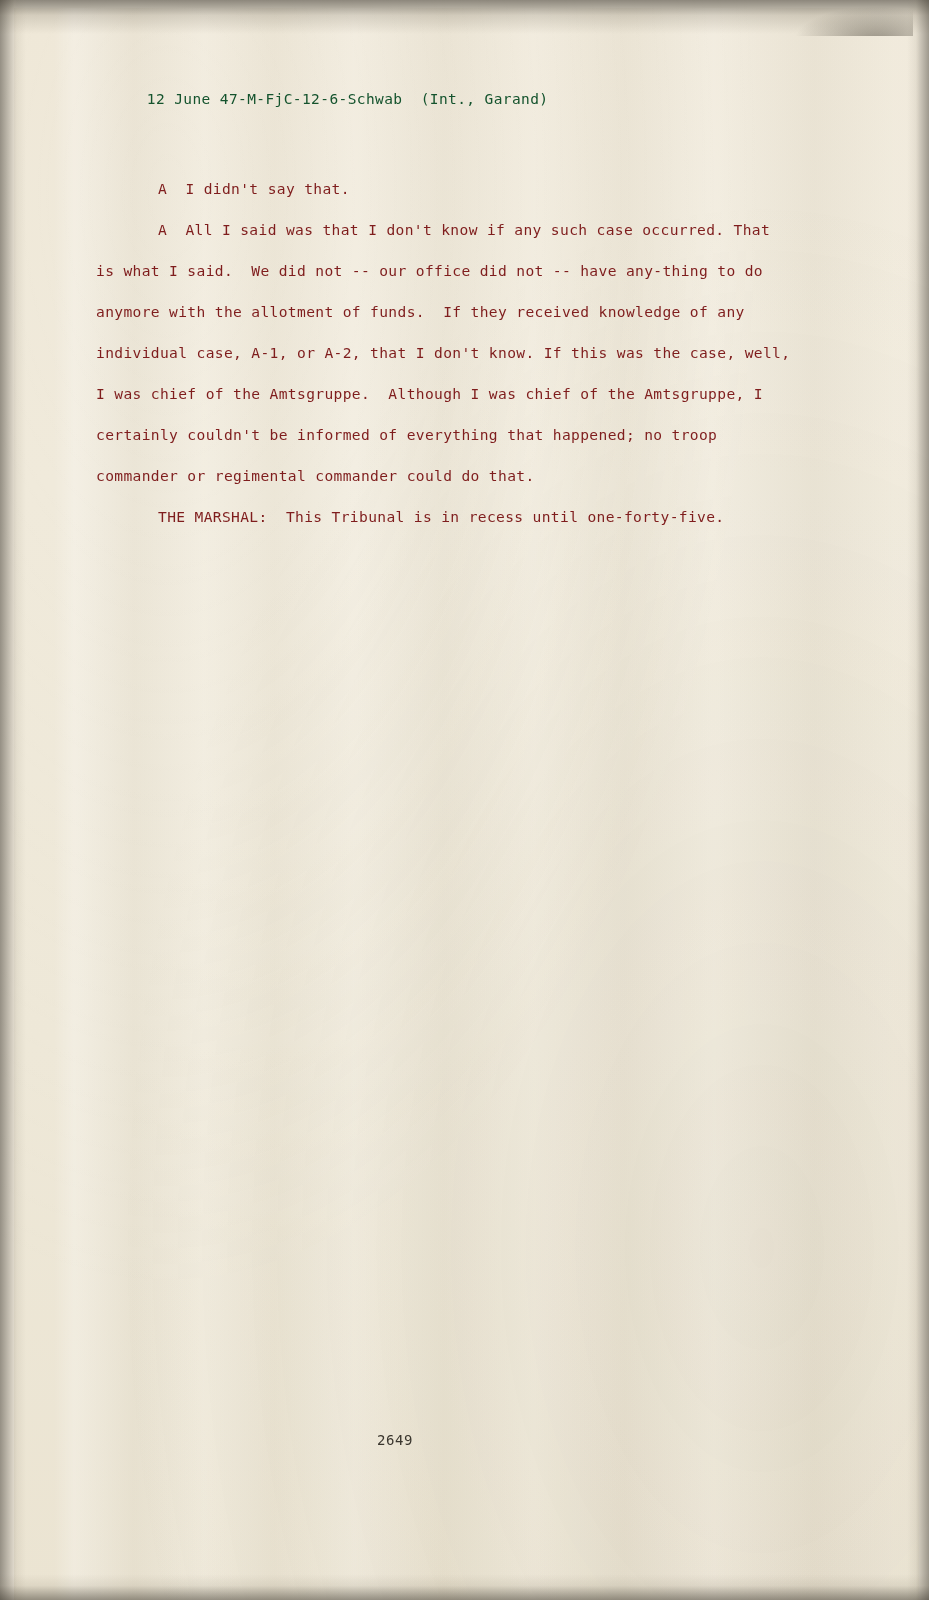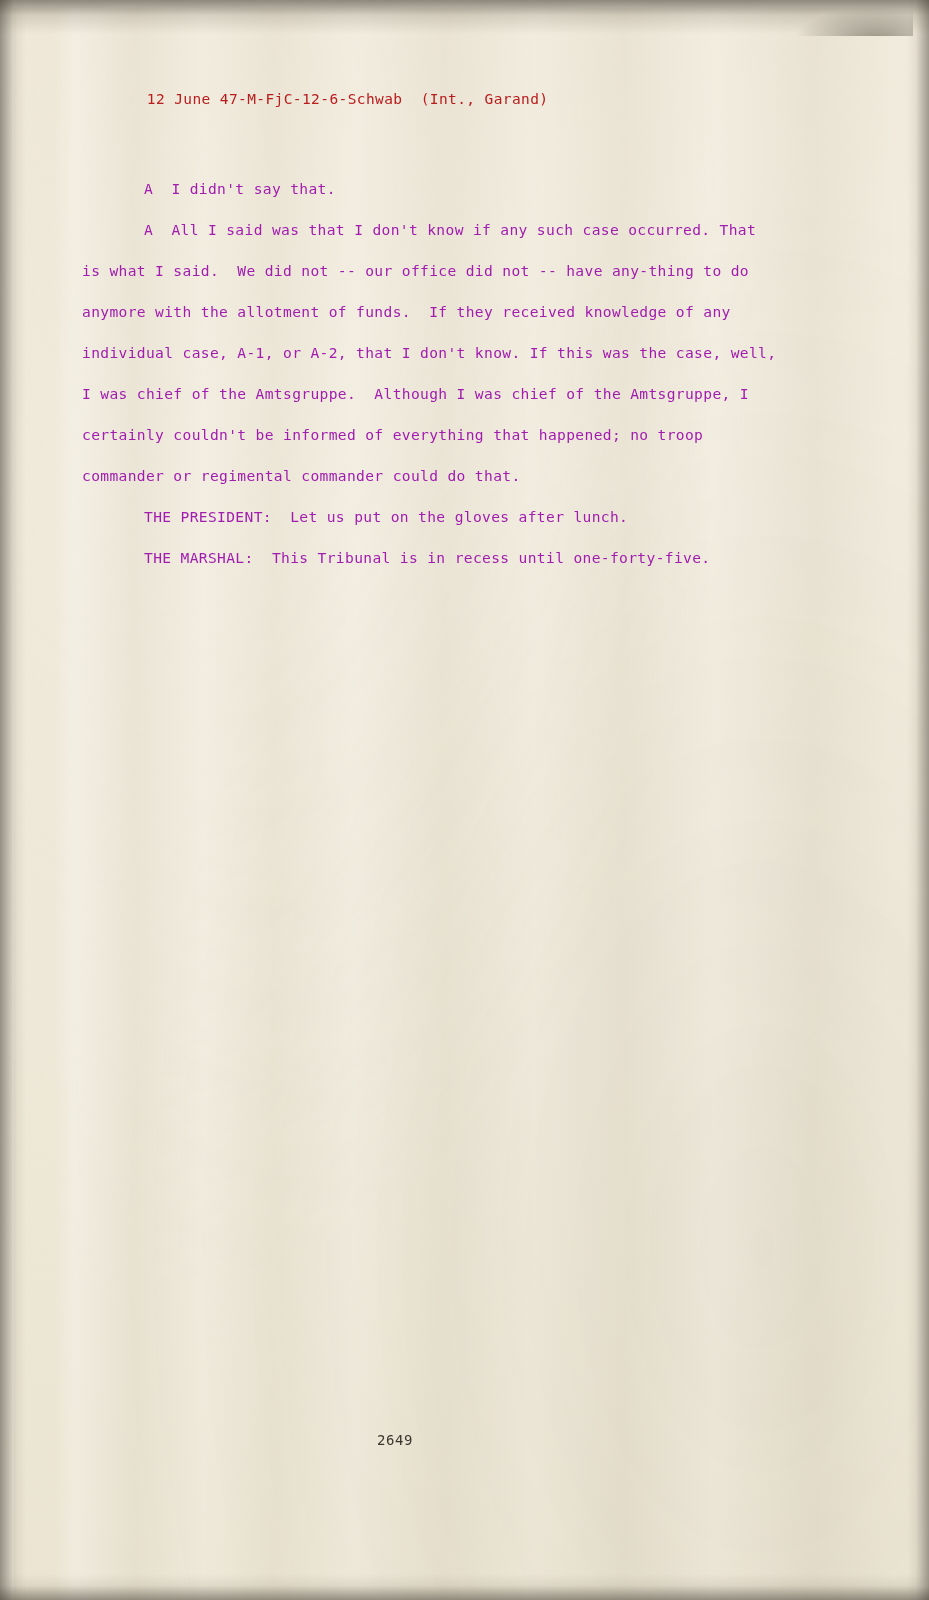--- a/index.html
+++ b/index.html
@@ -74,33 +74,33 @@
   }
 
   .header {
     position: absolute;
     left: 92px;
     top: 68px;
     font-size: 14.5px;
     line-height: 21px;
     letter-spacing: 0.4px;
     white-space: pre;
-    color: #b91c1c;
+    color: #14532d;
   }
   .header .line2 { display: block; }
 
   .body-text {
     position: absolute;
-    left: 82px;
+    left: 96px;
     top: 168px;
     width: 700px;
     font-size: 14.6px;
     line-height: 41px;
     letter-spacing: 0.35px;
-    color: #a21caf;
+    color: #7f1d1d;
   }
   .para {
     margin: 0 0 0 0;
     white-space: pre-wrap;
   }
   .indent-1 { text-indent: 62px; }
   .indent-2 { text-indent: 145px; }
 
   .pagenum {
     position: absolute;
@@ -134,21 +134,20 @@
 
   <div class="content">
 
     <div class="header">
       <span>12 June 47-M-FjC-12-6-Schwab  (Int., Garand)</span><br>
     </div>
 
     <div class="body-text">
       <p class="para indent-1">A  I didn't say that.</p>
       <p class="para indent-1">A  All I said was that I don't know if any such case occurred. That is what I said.  We did not -- our office did not -- have any-thing to do anymore with the allotment of funds.  If they received knowledge of any individual case, A-1, or A-2, that I don't know. If this was the case, well, I was chief of the Amtsgruppe.  Although I was chief of the Amtsgruppe, I certainly couldn't be informed of everything that happened; no troop commander or regimental commander could do that.</p>
-      <p class="para indent-1">THE PRESIDENT:  Let us put on the gloves after lunch.</p>
       <p class="para indent-1">THE MARSHAL:  This Tribunal is in recess until one-forty-five.</p>
     </div>
 
     <div class="pagenum">2649</div>
   </div>
 
   <div class="edge-shadow-top"></div>
   <div class="edge-shadow-left"></div>
   <div class="edge-shadow-right"></div>
   <div class="edge-shadow-bottom"></div>

